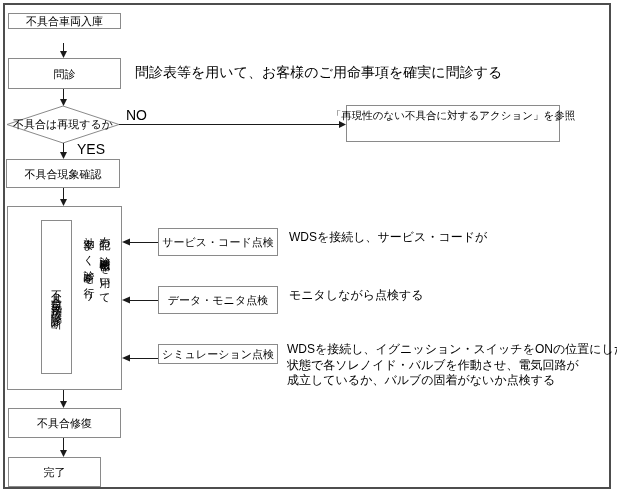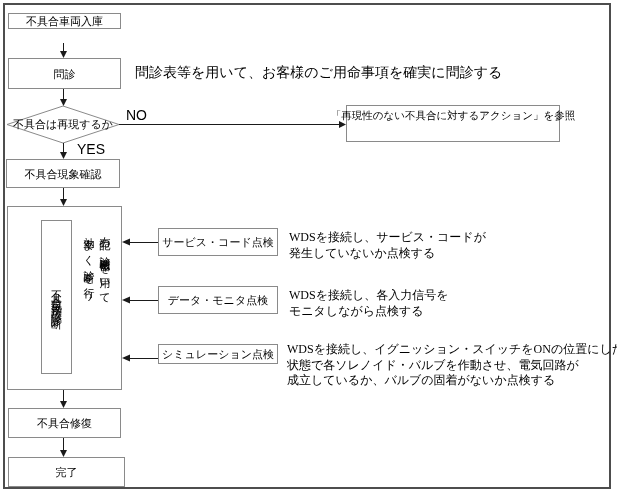--- a/index.html
+++ b/index.html
@@ -17,21 +17,21 @@
     position:absolute; background:#ffffff; border:1px solid #8a8a8a;
     box-sizing:border-box; display:flex; align-items:center; justify-content:center;
     font-size:11px; line-height:14px; white-space:nowrap;
   }
   #box-entry     { left:8px;   top:13px;  width:113px; height:16px; }
   #box-interview { left:8px;   top:58px;  width:113px; height:31px; }
   #box-confirm   { left:6px;   top:159px; width:114px; height:29px; }
   #box-big       { left:7px;   top:206px; width:115px; height:184px; background:transparent; }
   #box-inner     { left:41px;  top:220px; width:31px;  height:154px; }
   #box-repair    { left:8px;   top:408px; width:113px; height:30px; }
-  #box-complete  { left:8px;   top:457px; width:117px; height:30px; }
+  #box-complete  { left:8px;   top:457px; width:93px; height:30px; }
   #box-ref {
     left:346px; top:105px; width:214px; height:37px;
     flex-direction:row; align-items:flex-start; justify-content:center;
     padding:2px 5px; font-size:10.5px; line-height:15px;
   }
   #box-check-0 { left:158px; top:228px; width:120px; height:28px; }
   #box-check-1 { left:158px; top:286px; width:120px; height:28px; }
   #box-check-2 { left:158px; top:344px; width:120px; height:20px; }
 
   .vtext { writing-mode:vertical-rl; }
@@ -41,21 +41,21 @@
     writing-mode:vertical-rl; font-size:11px; line-height:16px; letter-spacing:2px;
   }
   #diamond-label {
     position:absolute; left:7px; top:106px; width:112px; height:37px;
     display:flex; align-items:center; justify-content:center; font-size:11px;
   }
   .floating-label { position:absolute; font-size:14px; line-height:13px; white-space:nowrap; }
   #interview-note { left:135px; top:66px; }
   #label-no  { left:126px; top:109px; }
   #label-yes { left:77px;  top:143px; }
-  .check-desc { position:absolute; font-size:12px; line-height:16px; white-space:nowrap;font-family:Liberation Serif, serif; }
+  .check-desc { position:absolute; font-size:12px; line-height:16px; white-space:nowrap; }
   #desc-0 { left:289px; top:229px; }
   #desc-1 { left:289px; top:287px; }
   #desc-2 { left:287px; top:342px; line-height:15.5px; }
 </style>
 </head>
 <body>
 
 <div id="canvas">
 
   <div id="outer-border"></div>
@@ -122,28 +122,26 @@
   <div id="v-note">
     <div>右記の診断機器を用いて</div>
     <div>効率よく診断を行う</div>
   </div>
 
   <div class="box" id="box-check-0">
     <span>サービス・コード点検</span>
   </div>
   <div class="check-desc" id="desc-0">
     <div>WDSを接続し、サービス・コードが</div>
-    <div>発生していないか点検する</div>
   </div>
 
   <div class="box" id="box-check-1">
     <span>データ・モニタ点検</span>
   </div>
   <div class="check-desc" id="desc-1">
-    <div>WDSを接続し、各入力信号を</div>
     <div>モニタしながら点検する</div>
   </div>
 
   <div class="box" id="box-check-2">
     <span>シミュレーション点検</span>
   </div>
   <div class="check-desc" id="desc-2">
     <div>WDSを接続し、イグニッション・スイッチをONの位置にした</div>
     <div>状態で各ソレノイド・バルブを作動させ、電気回路が</div>
     <div>成立しているか、バルブの固着がないか点検する</div>

